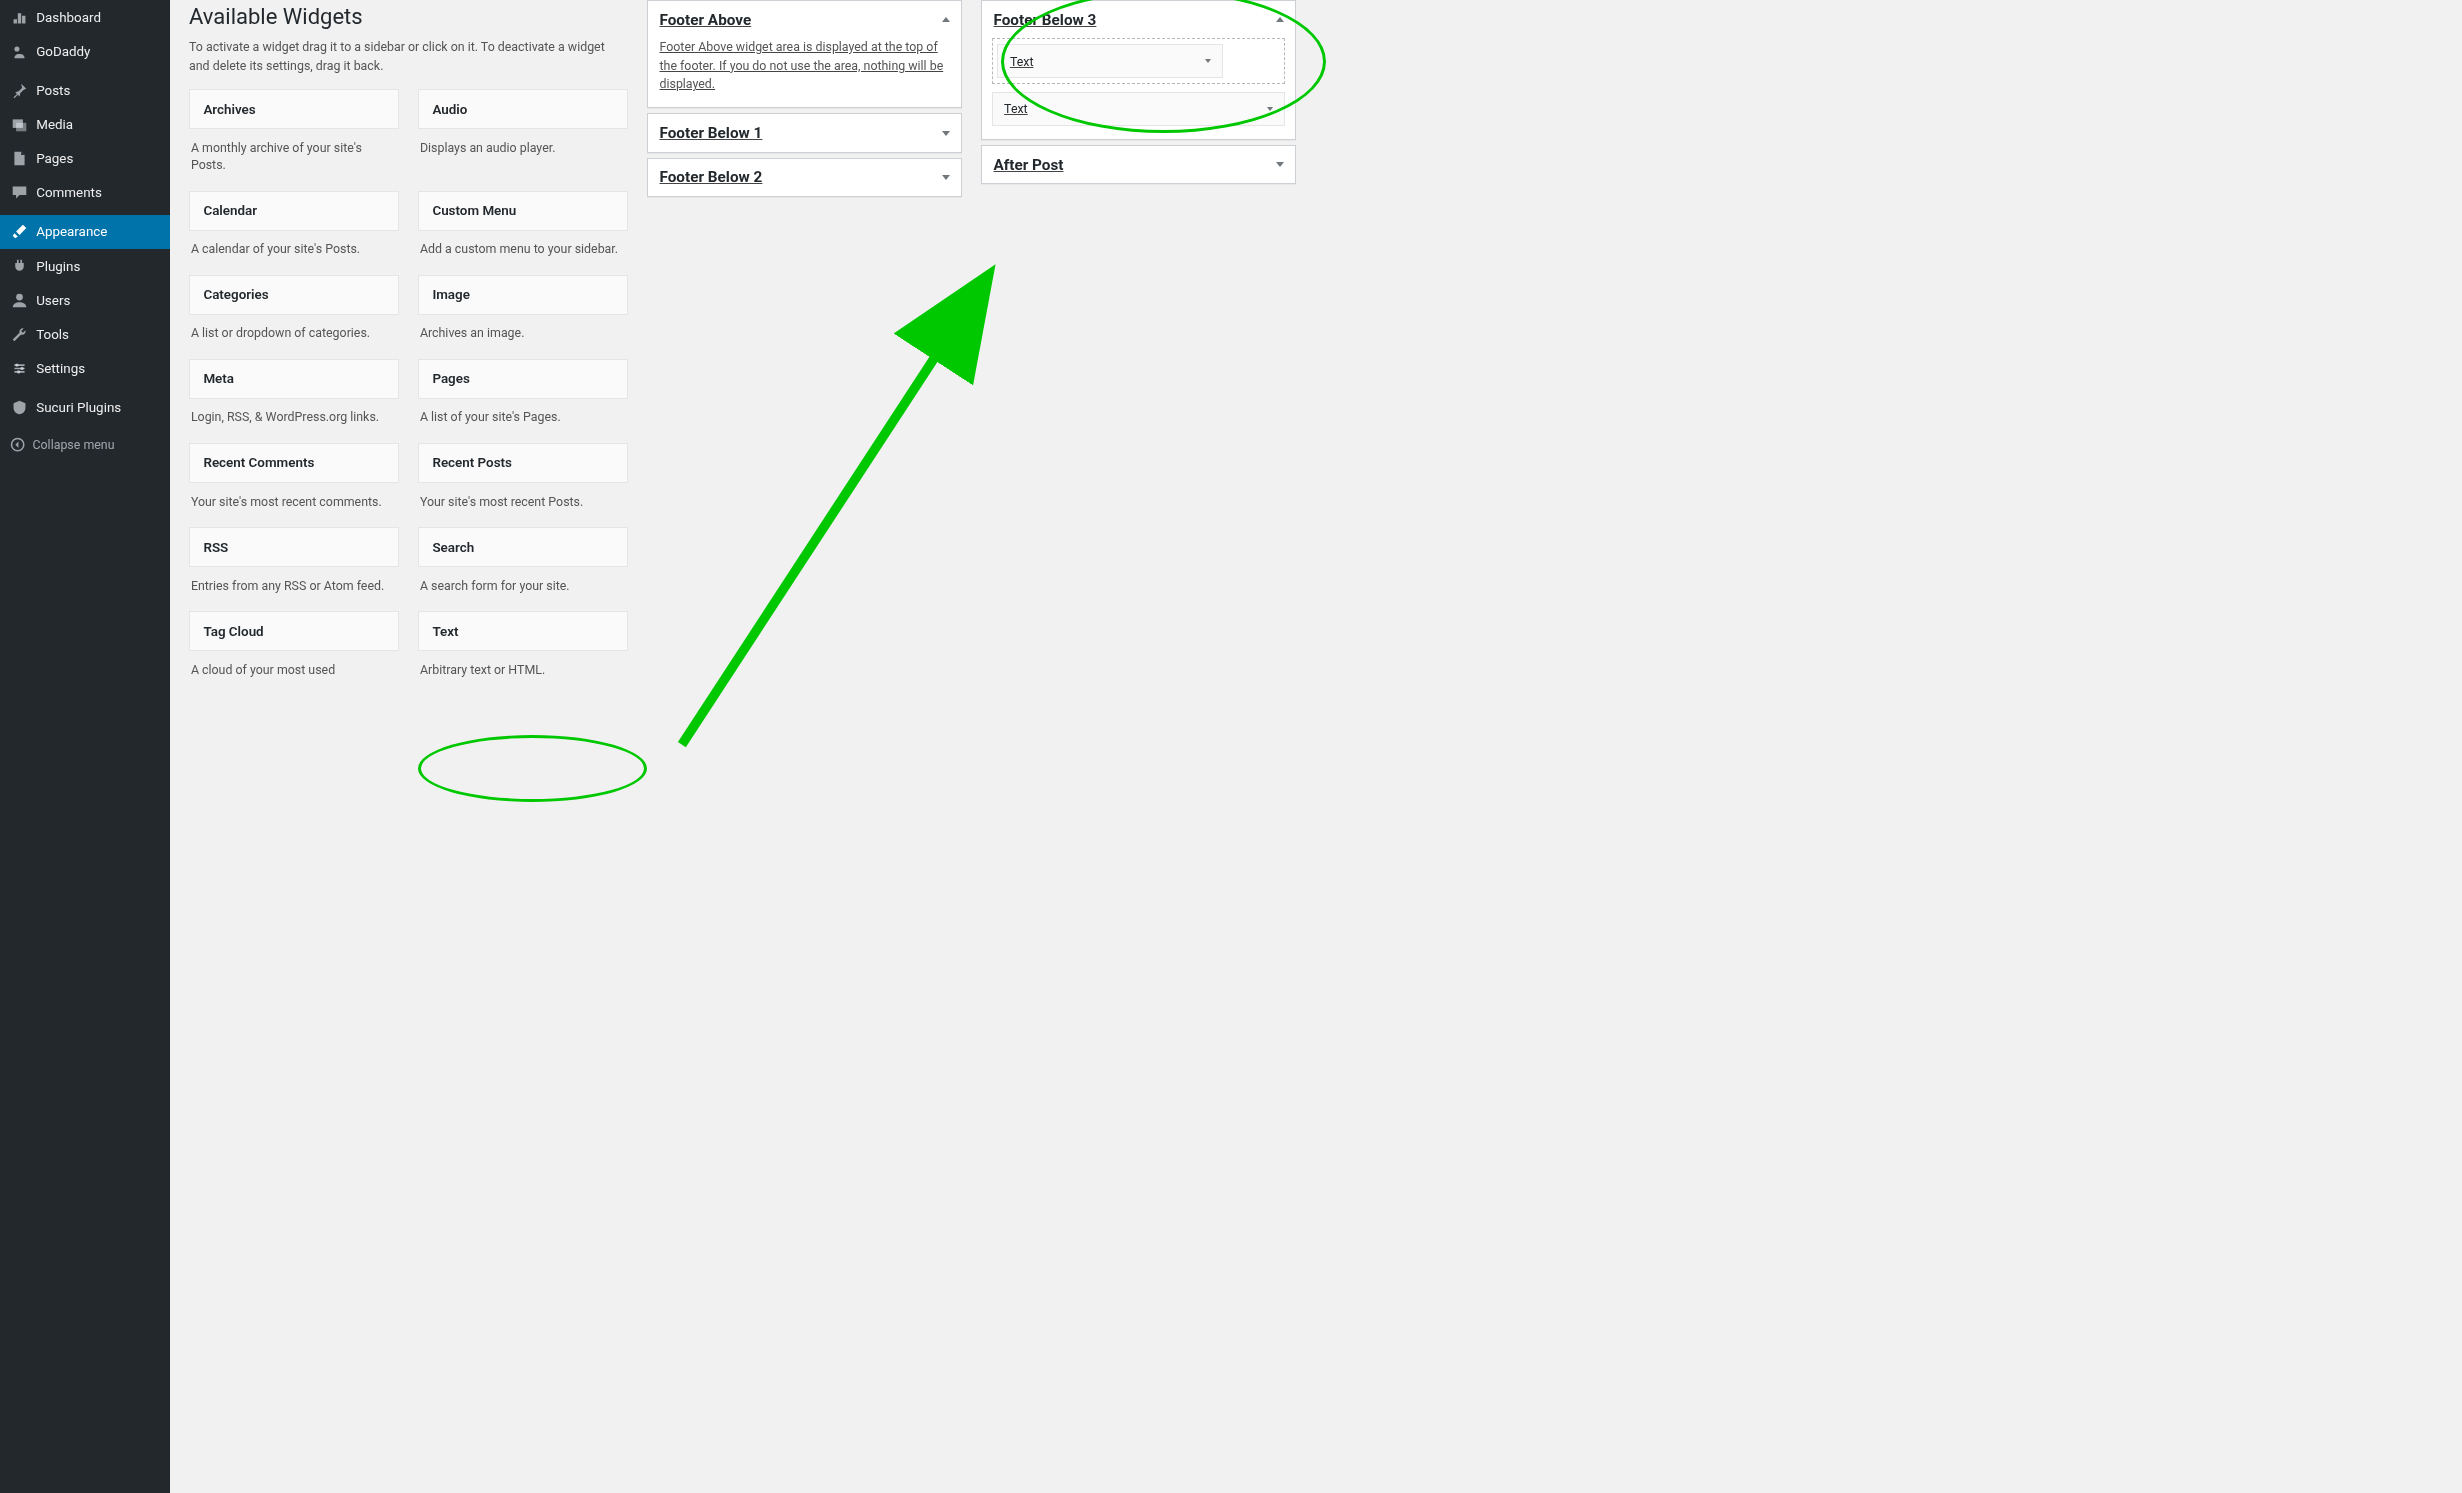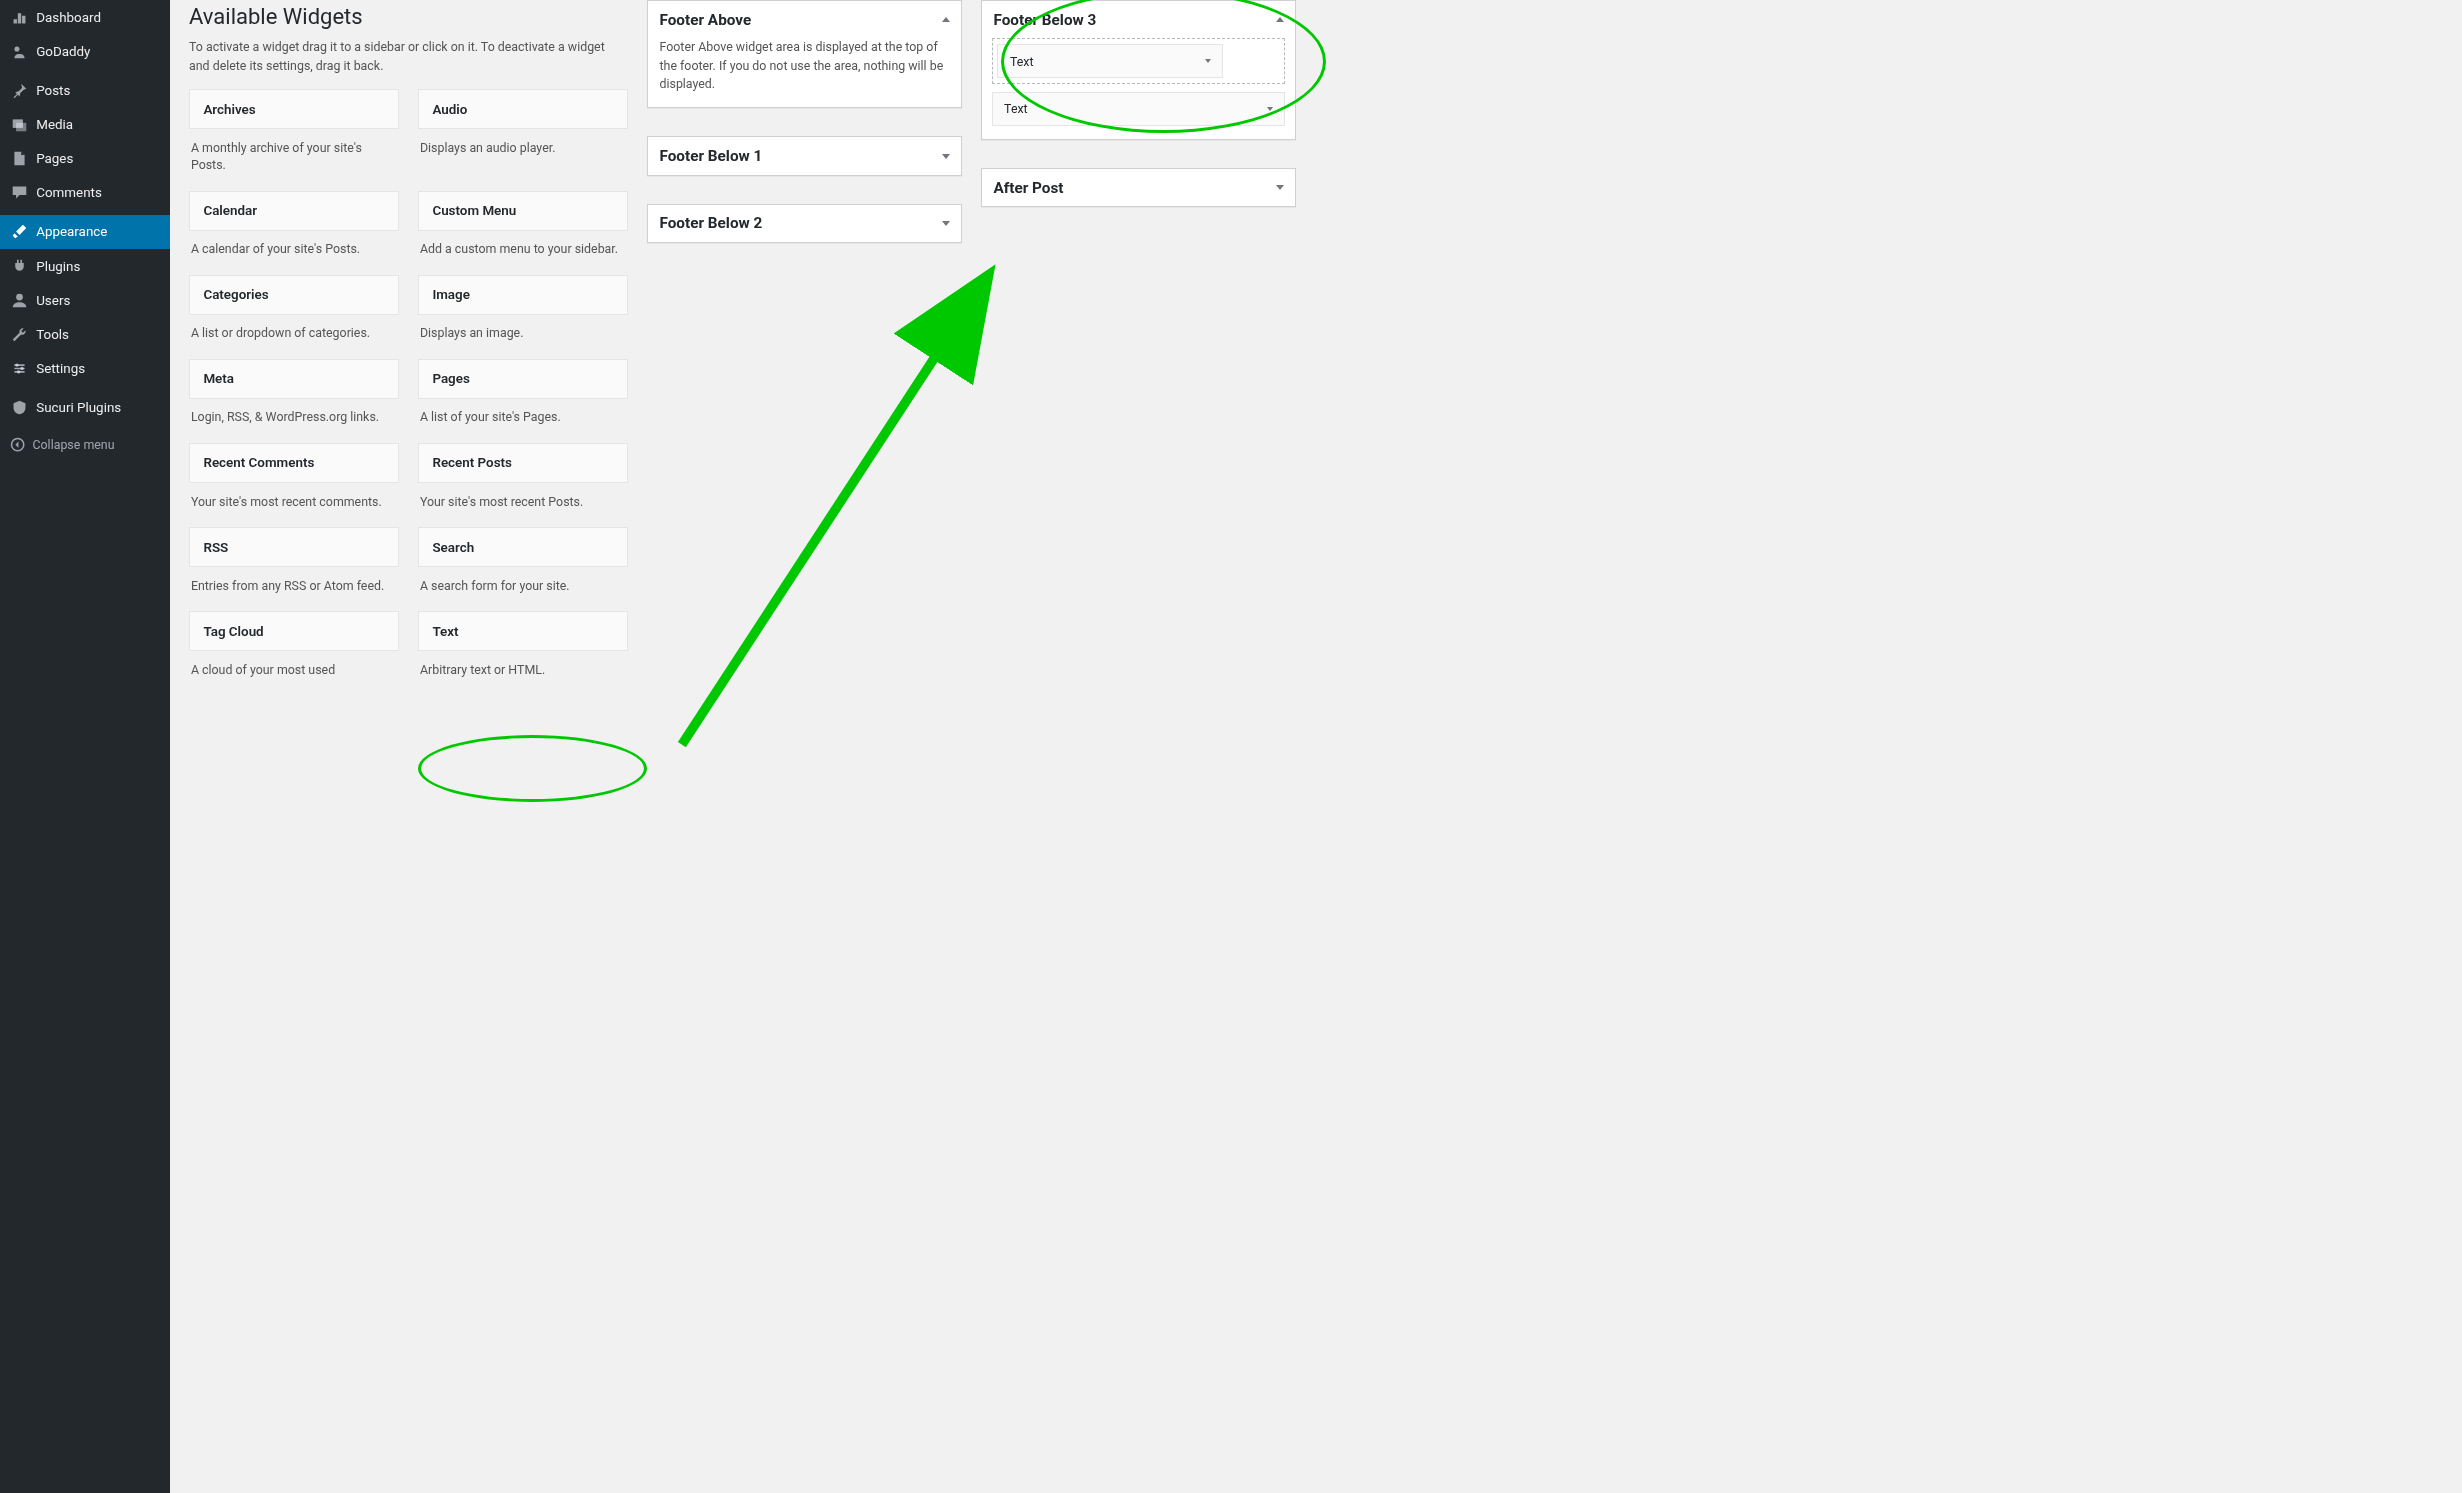--- a/index.html
+++ b/index.html
@@ -119,21 +119,22 @@
     color: #555;
     line-height: 1.4;
   }
 
   
   .areas-col { flex: 0 0 315px; }
   .area-box {
     background: #fff;
     border: 1px solid #ccd0d4;
     box-shadow: 0 1px 1px rgba(0,0,0,.04);
-    margin-bottom: 28px;
+    margin-bottom: 5px;
+    text-decoration: underline;
   }
   .area-head {
     display: flex;
     align-items: center;
     justify-content: space-between;
     padding: 9.6px 11.5px;
     cursor: pointer;
   }
   .area-title { font-size: 15.3px; font-weight: 700; color:#23282d; }
   .area-toggle {
@@ -328,21 +329,21 @@
           <div class="widget-cell">
             <div class="widget-chip"><span>Custom Menu</span></div>
             <div class="widget-desc">Add a custom menu to your sidebar.</div>
           </div>
           <div class="widget-cell">
             <div class="widget-chip"><span>Categories</span></div>
             <div class="widget-desc">A list or dropdown of categories.</div>
           </div>
           <div class="widget-cell">
             <div class="widget-chip"><span>Image</span></div>
-            <div class="widget-desc">Displays an image.</div>
+            <div class="widget-desc">Archives an image.</div>
           </div>
           <div class="widget-cell">
             <div class="widget-chip"><span>Meta</span></div>
             <div class="widget-desc">Login, RSS, &amp; WordPress.org links.</div>
           </div>
           <div class="widget-cell">
             <div class="widget-chip"><span>Pages</span></div>
             <div class="widget-desc">A list of your site's Pages.</div>
           </div>
           <div class="widget-cell">

